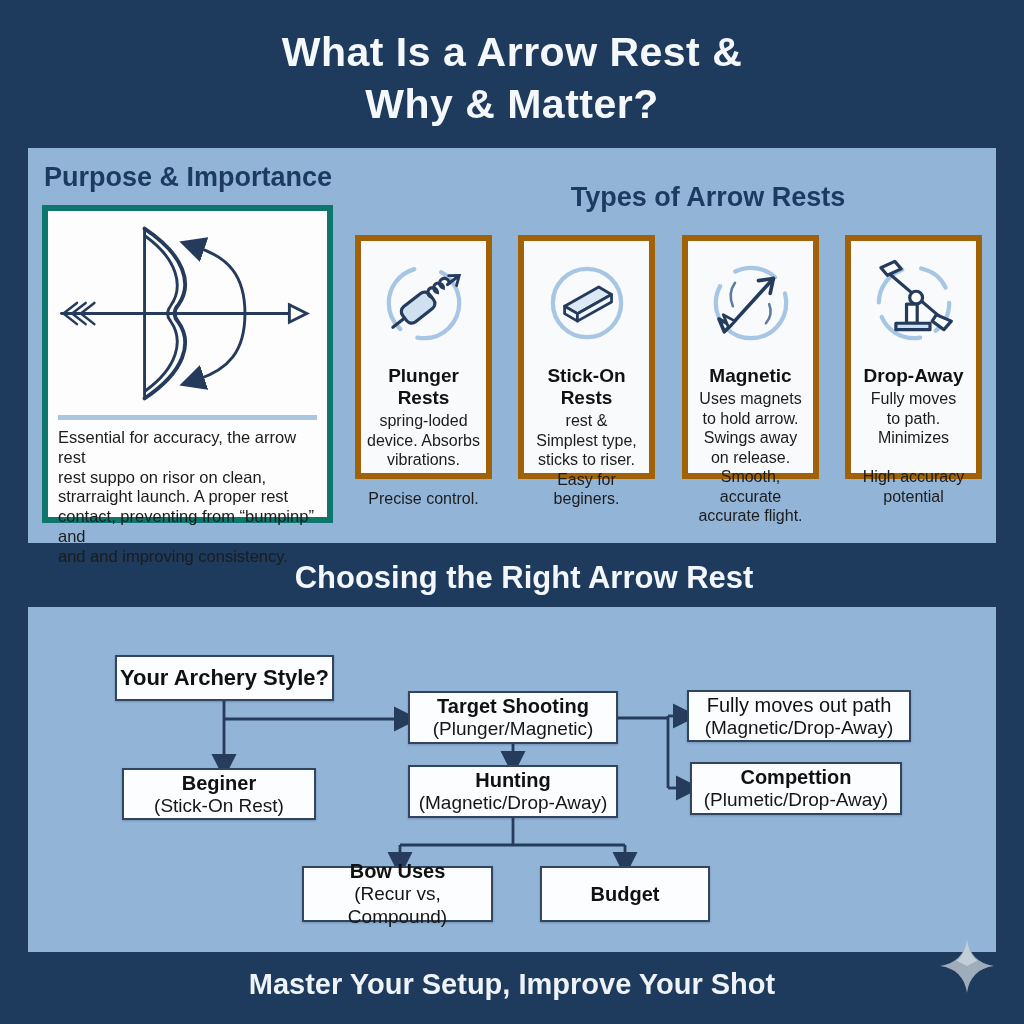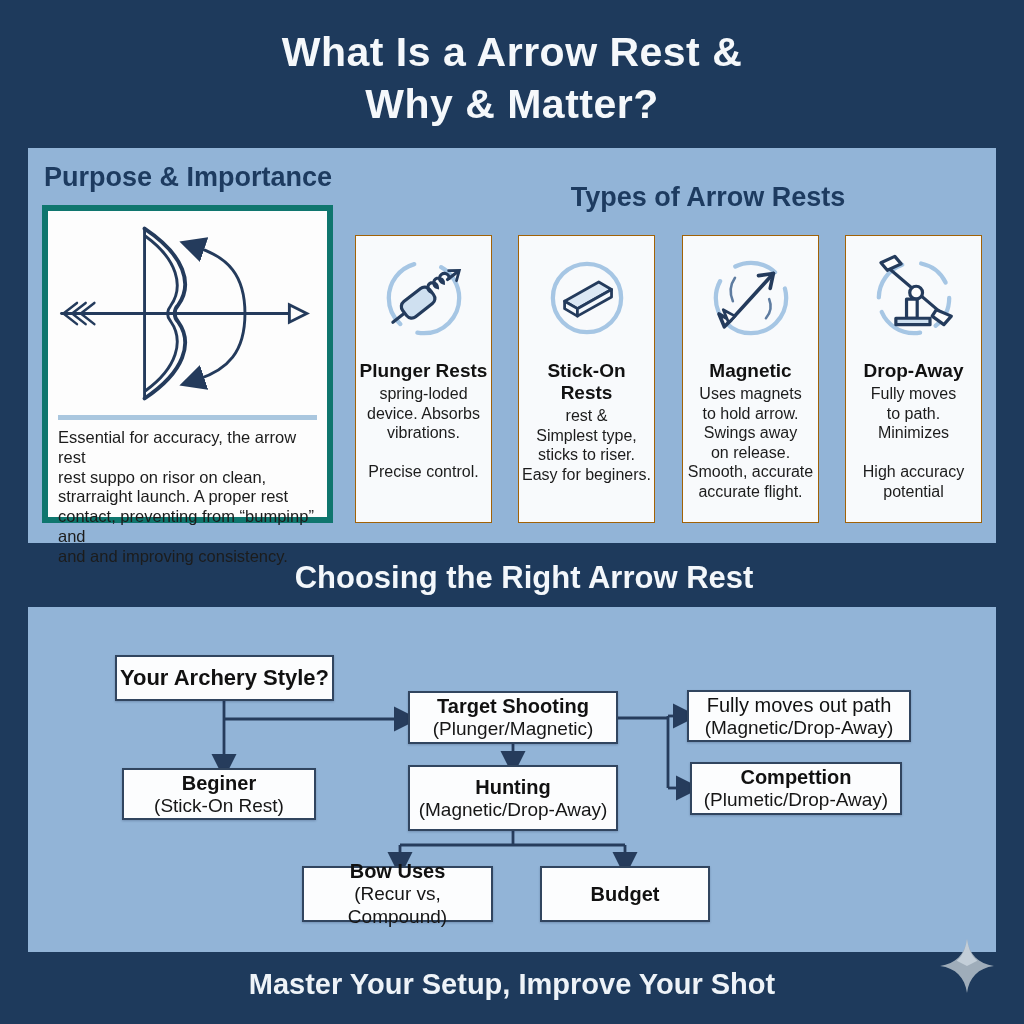--- a/index.html
+++ b/index.html
@@ -22,22 +22,22 @@
 
   
   .purpose-box { position:absolute; left:14px; top:57px; width:291px; height:318px;
     background:#fdfdfd; border:6px solid #0f766e; }
   .purpose-box svg { display:block; margin:4px auto 0; }
   .purpose-divider { height:5px; background:#aac7df; margin:2px 10px 6px; }
   .purpose-text { font-size:16.5px; line-height:1.2; color:#1c1c1c; padding:2px 8px 0 10px;
     white-space:pre-line; }
 
   
-  .card { position:absolute; top:87px; width:137px; height:288px; background:#f8fafc;
-    border:1px solid #a16207; text-align:center; }
+  .card { position:absolute; top:87px; width:137px; height:244px; background:#f8fafc;
+    border:6px solid #a16207; text-align:center; }
   .card-1 { left:327px; } .card-2 { left:490px; } .card-3 { left:654px; } .card-4 { left:817px; }
   .card svg { display:block; margin:14px auto 4px; }
   .card-title { font-size:19px; font-weight:700; color:#111; margin-top:14px; }
   .card-lines { font-size:16px; color:#1c1c1c; line-height:1.22; margin-top:2px; white-space:pre-line; }
 
   
   .choosing-band { position:absolute; top:560px; left:12px; width:100%; text-align:center;
     color:#f3f7fb; font-size:31px; font-weight:700; }
 
   
@@ -45,21 +45,21 @@
   .node { position:absolute; background:#fcfdfe; border:2px solid #31455f; text-align:center;
     display:flex; flex-direction:column; justify-content:center; box-shadow:0 1px 2px rgba(20,40,70,.25); }
   .node-title { font-size:20px; font-weight:700; color:#111; line-height:1.2; }
   .node-title.normal { font-weight:400; font-size:20px; }
   .node-sub { font-size:19px; font-weight:400; color:#161616; line-height:1.2; }
   .n-style   { left:87px;  top:48px;  width:219px; height:46px; }
   .n-style .node-title { font-size:22px; }
   .n-target  { left:380px; top:84px;  width:210px; height:53px; }
   .n-fully   { left:659px; top:83px;  width:224px; height:52px; }
   .n-begin   { left:94px;  top:161px; width:194px; height:52px; }
-  .n-hunt    { left:380px; top:158px; width:210px; height:66px; }
+  .n-hunt    { left:380px; top:158px; width:210px; height:53px; }
   .n-comp    { left:662px; top:155px; width:212px; height:53px; }
   .n-bow     { left:274px; top:259px; width:191px; height:56px; }
   .n-budget  { left:512px; top:259px; width:170px; height:56px; }
 
   
   .footer-tagline { position:absolute; top:968px; left:0; width:100%; text-align:center;
     color:#eef3f8; font-size:29px; font-weight:700; }
   .sparkle { position:absolute; left:938px; top:937px; }
 </style>
 </head>

